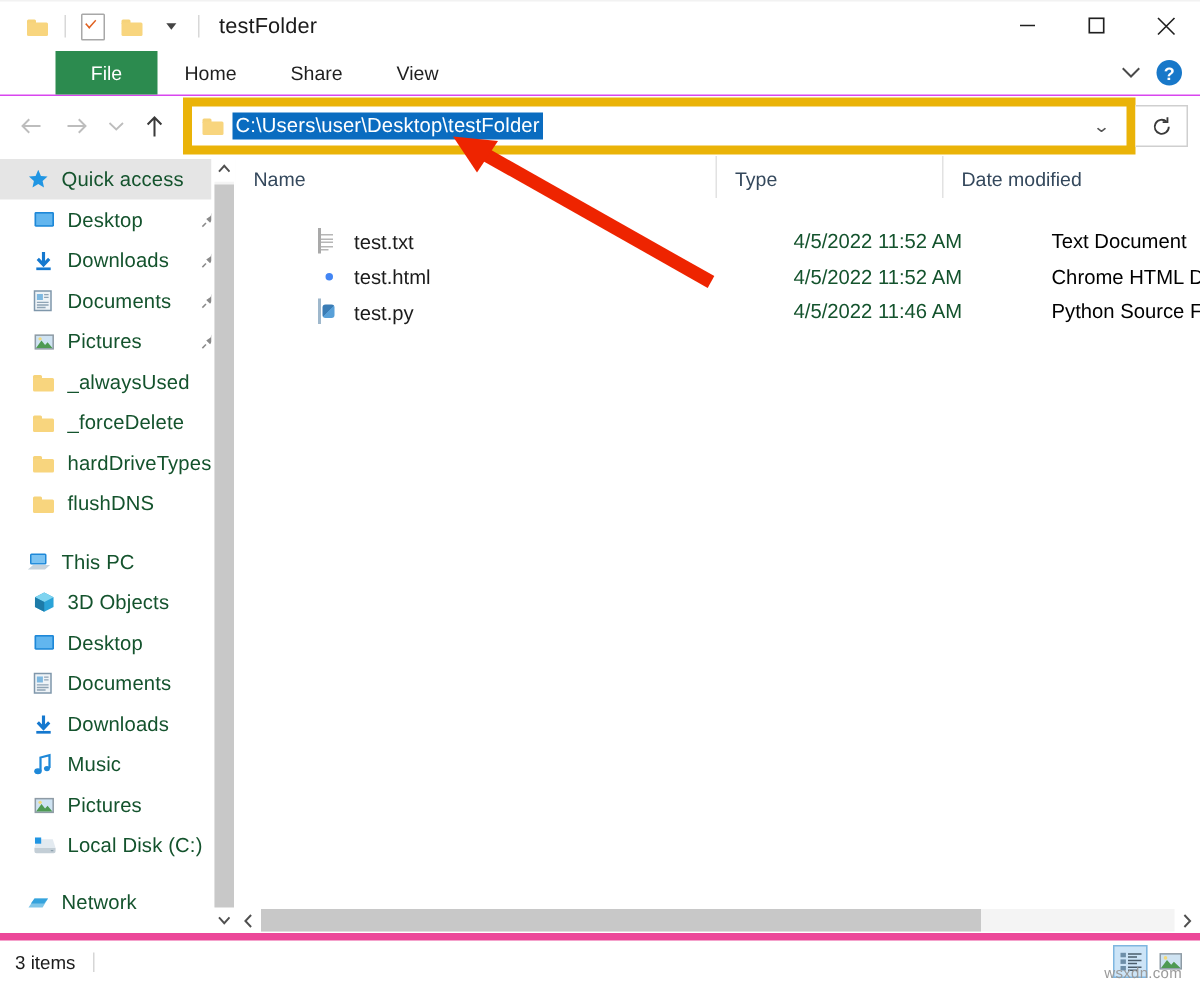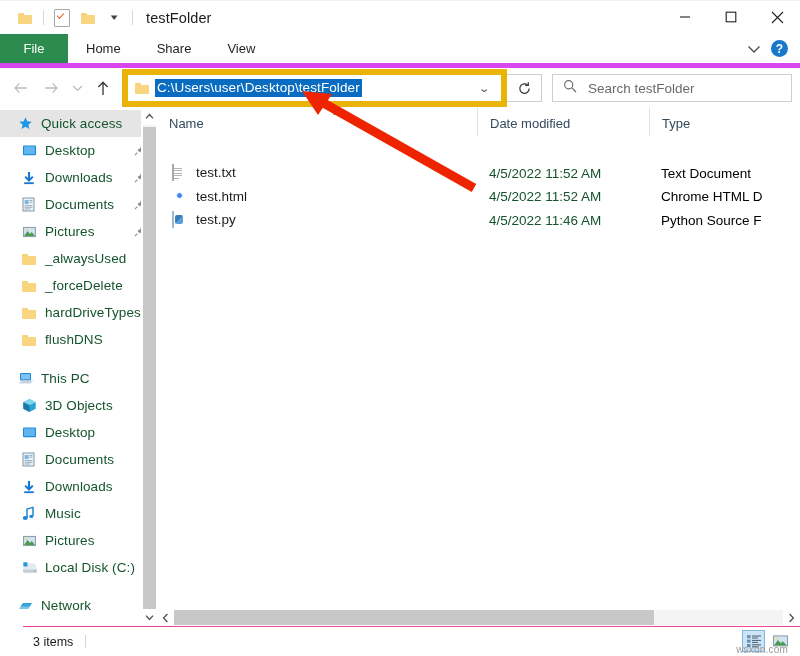--- a/index.html
+++ b/index.html
@@ -21,21 +21,21 @@
   .folder-ico:after{content:"";position:absolute;left:0;top:3px;width:14px;height:9px;background:#f8d57e;border-radius:1px;}
   .chk-ico{width:14px;height:16px;border:1px solid #a8a8a8;background:#fff;position:relative;border-radius:1px;}
   .chk-ico:after{content:"";position:absolute;left:2px;top:3px;width:6px;height:3px;border-left:1.6px solid #e06020;border-bottom:1.6px solid #e06020;transform:rotate(-48deg) skewX(-6deg);}
   .dropcaret{font-size:9px;color:#444;line-height:1;transform:scaleX(1.5);}
   .title-txt{font-size:14.5px;color:#1b1b1b;margin-left:8px;letter-spacing:.1px;}
   .wctl{position:absolute;right:0;top:0;height:32px;display:flex;}
   .wbtn{width:46px;height:32px;display:flex;align-items:center;justify-content:center;}
   .wbtn svg{display:block;}
 
   
-  .ribbon{height:29px;flex:0 0 29px;background:#fff;display:flex;align-items:stretch;position:relative;border-bottom:5px solid #d946ef;}
+  .ribbon{height:29px;flex:0 0 29px;background:#fff;display:flex;align-items:stretch;position:relative;border-bottom:1px solid #d946ef;padding-left:37px;}
   .tab{display:flex;align-items:center;justify-content:center;font-size:13px;color:#1f1f1f;height:29px;}
   .tab.file{background:#2c8b4f;color:#fff;width:68px;}
   .tab.file span{color:#fff;}
   .tab.plain{padding:0 18px;}
   .ribbon-right{position:absolute;right:6px;top:0;height:29px;display:flex;align-items:center;gap:10px;padding-right:6px;}
   .help-circle{width:17px;height:17px;border-radius:50%;background:#1878c9;color:#fff;font-size:12px;display:flex;align-items:center;justify-content:center;font-weight:bold;}
 
   
   .addrrow{height:40px;flex:0 0 40px;background:#fff;display:flex;align-items:center;padding:0 8px 0 6px;gap:0;}
   .navbtn{width:30px;height:30px;display:flex;align-items:center;justify-content:center;}
@@ -69,21 +69,21 @@
   .files{flex:1;display:flex;flex-direction:column;min-width:0;position:relative;background:#fff;gap:12px;}
   .colhead{height:28px;flex:0 0 28px;display:flex;align-items:flex-end;position:relative;}
   .col{font-size:13px;color:#34485c;padding-bottom:5px;position:relative;height:100%;display:flex;align-items:flex-end;box-sizing:border-box;}
   .col .ctxt{padding-left:12px;}
   .col.divider{border-left:1px solid #e2e2e2;}
   .col-name{width:320px;}
   .col-date{width:172px;}
   .col-type{flex:1;}
   .sortcaret{position:absolute;left:175px;top:3px;font-size:10px;color:#6c6c6c;transform:scaleX(1.5);}
   .rows{flex:1;overflow:hidden;padding-top:9px;}
-  .row{height:23.5px;display:flex;align-items:flex-end;font-size:13.5px;color:#1b1b1b;}
+  .row{height:23.5px;display:flex;align-items:flex-start;font-size:13.5px;color:#1b1b1b;margin-left:40px;}
   .cell-name{width:320px;display:flex;align-items:center;padding-left:14px;box-sizing:border-box;gap:9px;}
   .cell-date{width:172px;padding-left:12px;box-sizing:border-box;color:#14532d;}
   .cell-type{flex:1;padding-left:12px;box-sizing:border-box;color:#000000;white-space:nowrap;overflow:hidden;}
 
   
   .ico16{width:16px;height:16px;flex:0 0 16px;position:relative;}
   .ico-txt{width:13px;height:16px;background:#fdfdfd;border:1px solid #a9a9a9;margin-left:1px;box-sizing:border-box;}
   .ico-txt i{position:absolute;left:3px;width:8px;height:1px;background:#b6b6b6;display:block;}
   .ico-chrome{width:15px;height:15px;border-radius:50%;background:
      conic-gradient(from -95deg,#ea4335 0deg 100deg,#fbbc05 100deg 150deg,#34a853 150deg 260deg,#ea4335 260deg 360deg);
@@ -93,21 +93,21 @@
   .ico-py:after{content:"";position:absolute;left:2px;top:3px;width:8px;height:9px;background:
      linear-gradient(135deg,#3a7cb5 0 50%,#58a0d8 50% 100%);border-radius:2px;}
 
   
   .hscroll{height:17px;flex:0 0 17px;display:flex;align-items:center;background:#fff;border-top:1px solid #fff;}
   .hs-arrow{width:17px;height:17px;display:flex;align-items:center;justify-content:center;}
   .hs-track{flex:1;height:15px;background:#f4f4f4;position:relative;}
   .hs-thumb{position:absolute;left:0;top:0;height:15px;width:480px;background:#c8c8c8;}
 
   
-  .status{height:29px;flex:0 0 29px;background:#fff;display:flex;align-items:center;position:relative;border-top:1px solid #ec4899;margin-left:23px;}
+  .status{height:29px;flex:0 0 29px;background:#fff;display:flex;align-items:center;position:relative;border-top:5px solid #ec4899;}
   .st-txt{font-size:12.5px;color:#1b1b1b;padding-left:10px;}
   .st-sep{width:1px;height:13px;background:#d6d6d6;margin-left:12px;}
   .viewbtns{position:absolute;right:8px;top:3px;display:flex;gap:4px;align-items:center;}
   .vbtn{width:23px;height:22px;display:flex;align-items:center;justify-content:center;box-sizing:border-box;}
   .vbtn.sel{background:#cce4f7;border:1px solid #7fb6e0;}
   .wmk{position:absolute;right:12px;bottom:1px;font-size:10px;color:#9a9a9a;letter-spacing:.2px;}
 
   
   .arrow-ann{position:absolute;left:0;top:0;width:800px;height:656px;pointer-events:none;}
   .sidebar-edge{position:absolute;left:156px;top:0;bottom:0;width:1px;background:#fff;}
@@ -206,29 +206,20 @@
       <span class="addr-text">C:\Users\user\Desktop\testFolder</span>
       <span class="addr-caret">⌄</span>
     </div>
     <div class="refreshbtn">
       <svg width="15" height="15" viewBox="0 0 15 15">
         <path d="M12.2 7.5 a4.7 4.7 0 1 1 -1.5 -3.4" stroke="#3a3a3a" stroke-width="1.25" fill="none"></path>
         <path d="M11.3 1.2 V4.4 H8.1" stroke="#3a3a3a" stroke-width="1.25" fill="none"></path>
       </svg>
     </div>
 
-    <div class="searchbox">
-      <span>
-        <svg width="14" height="14" viewBox="0 0 14 14">
-          <circle cx="5.7" cy="5.7" r="4.1" stroke="#6a6a6a" stroke-width="1.15" fill="none"></circle>
-          <path d="M8.9 8.9 L13 13" stroke="#6a6a6a" stroke-width="1.15" fill="none"></path>
-        </svg>
-      </span>
-      <span class="search-ph">Search testFolder</span>
-    </div>
   </div>
 
   <div class="body">
 
     <div class="nav">
       <div class="navlist">
 
         <div class="navitem root sel">
           <span class="ni">
             <svg width="15" height="15" viewBox="0 0 16 16">
@@ -441,25 +432,25 @@
 
     <div class="sidebar-edge"></div>
 
     <div class="files">
 
       <div class="colhead">
         <div class="col col-name">
           <span class="ctxt">Name</span>
           <span class="sortcaret">⌃</span>
         </div>
+        <div class="col col-type divider">
+          <span class="ctxt">Type</span>
+        </div>
         <div class="col col-date divider">
           <span class="ctxt">Date modified</span>
-        </div>
-        <div class="col col-type divider">
-          <span class="ctxt">Type</span>
         </div>
       </div>
 
       <div class="rows">
 
         <div class="row">
           <div class="cell-name">
             <span class="ico16">
               <span class="ico-txt"><i style="top:3px"></i><i style="top:5.5px"></i><i style="top:8px"></i><i style="top:10.5px"></i><i style="top:13px;width:5px"></i></span>
             </span>

